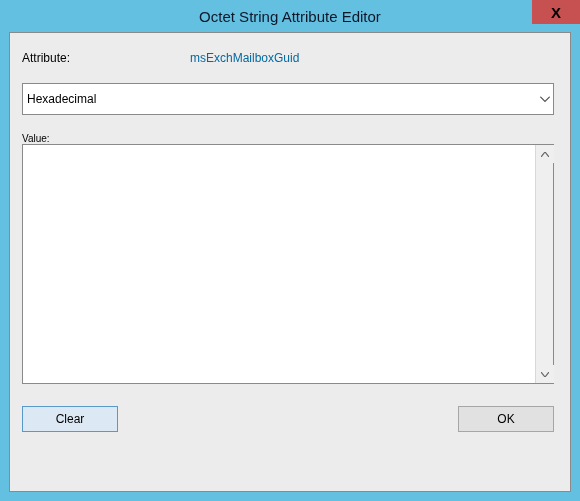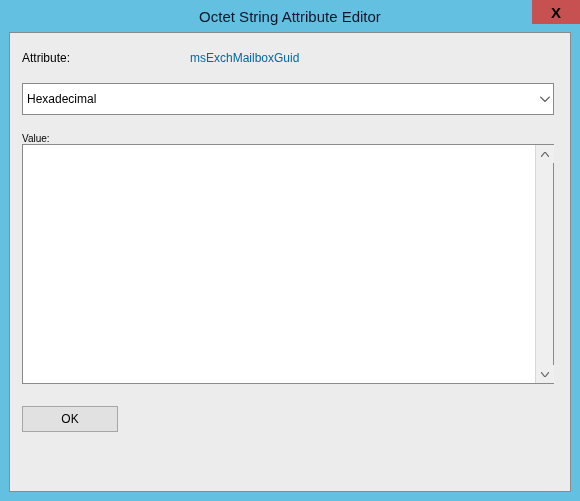--- a/index.html
+++ b/index.html
@@ -203,19 +203,22 @@
         </div>
         <div class="scroll-btn">
           <svg width="8" height="5" viewBox="0 0 8 5">
               <path d="M0 0 L4 5 L8 0" fill="none" stroke="#666" stroke-width="1.2"></path>
             </svg>
         </div>
       </div>
     </div>
 
     <div class="button-row">
+      <div class="left">
+        <button class="dlg-btn focused">Clear</button>
+      </div>
       <div class="right">
         <button class="dlg-btn">OK</button>
       </div>
     </div>
 
   </div>
 </div>
 
 </body></html>

